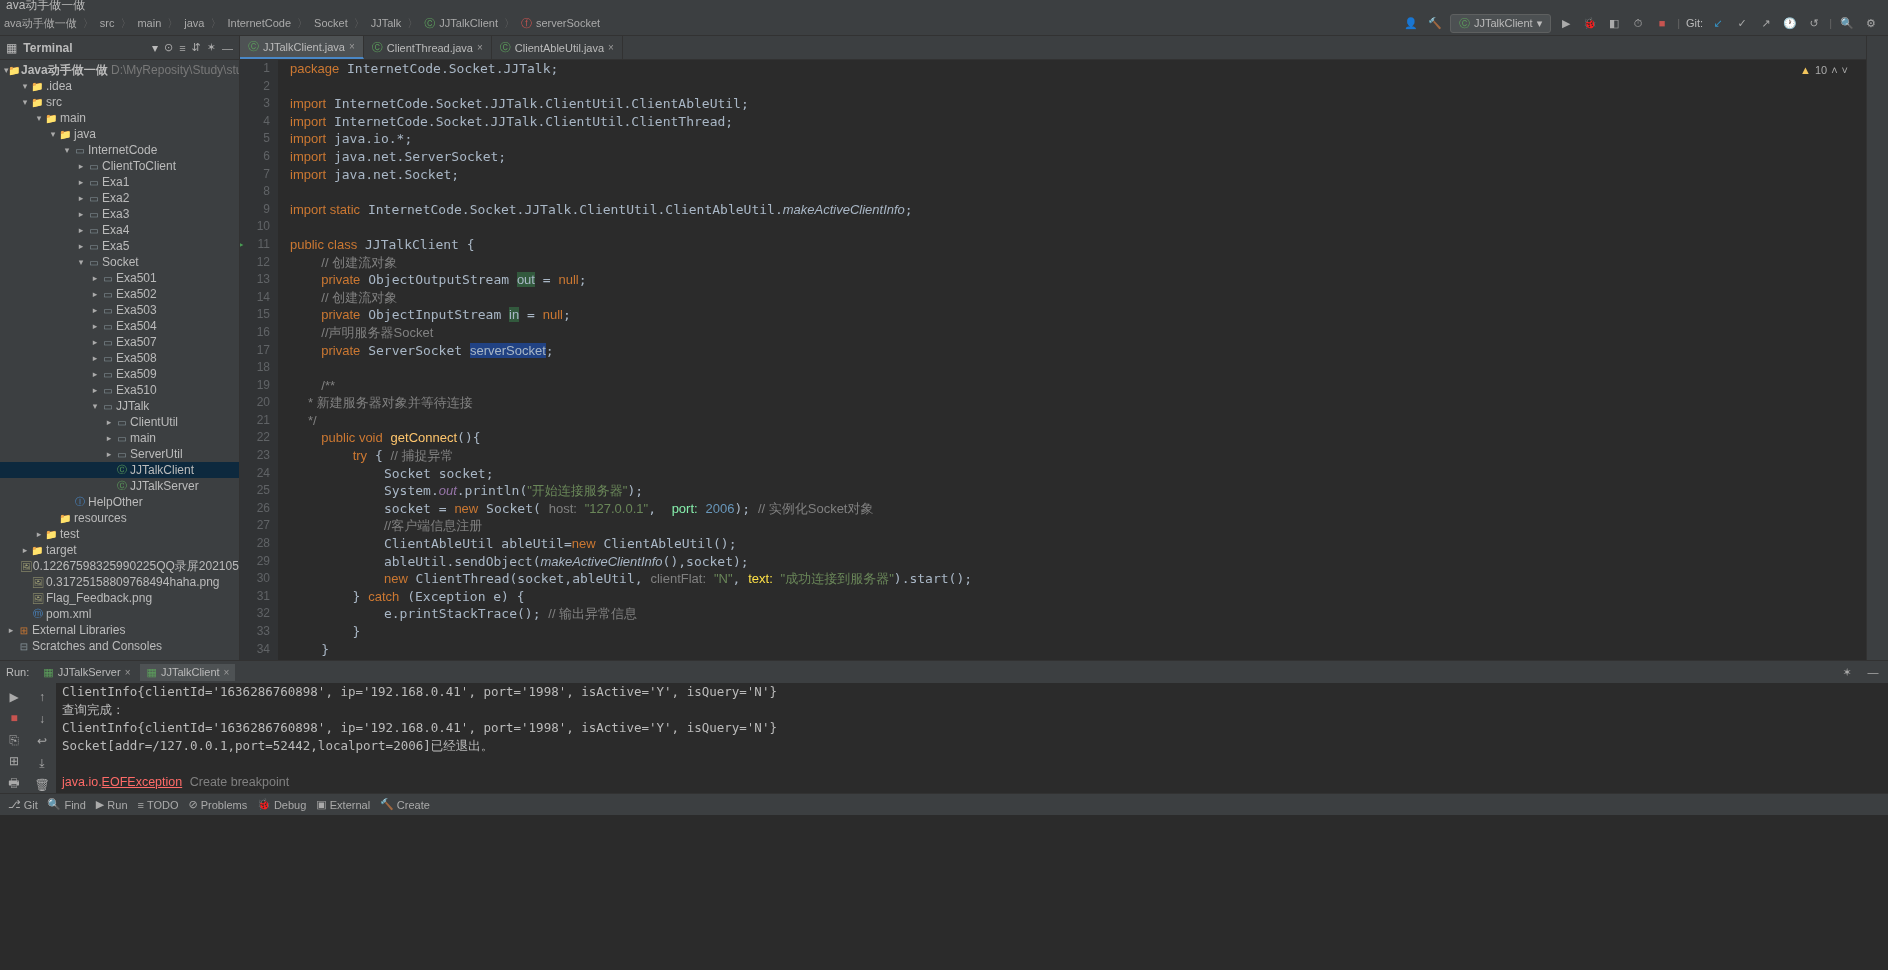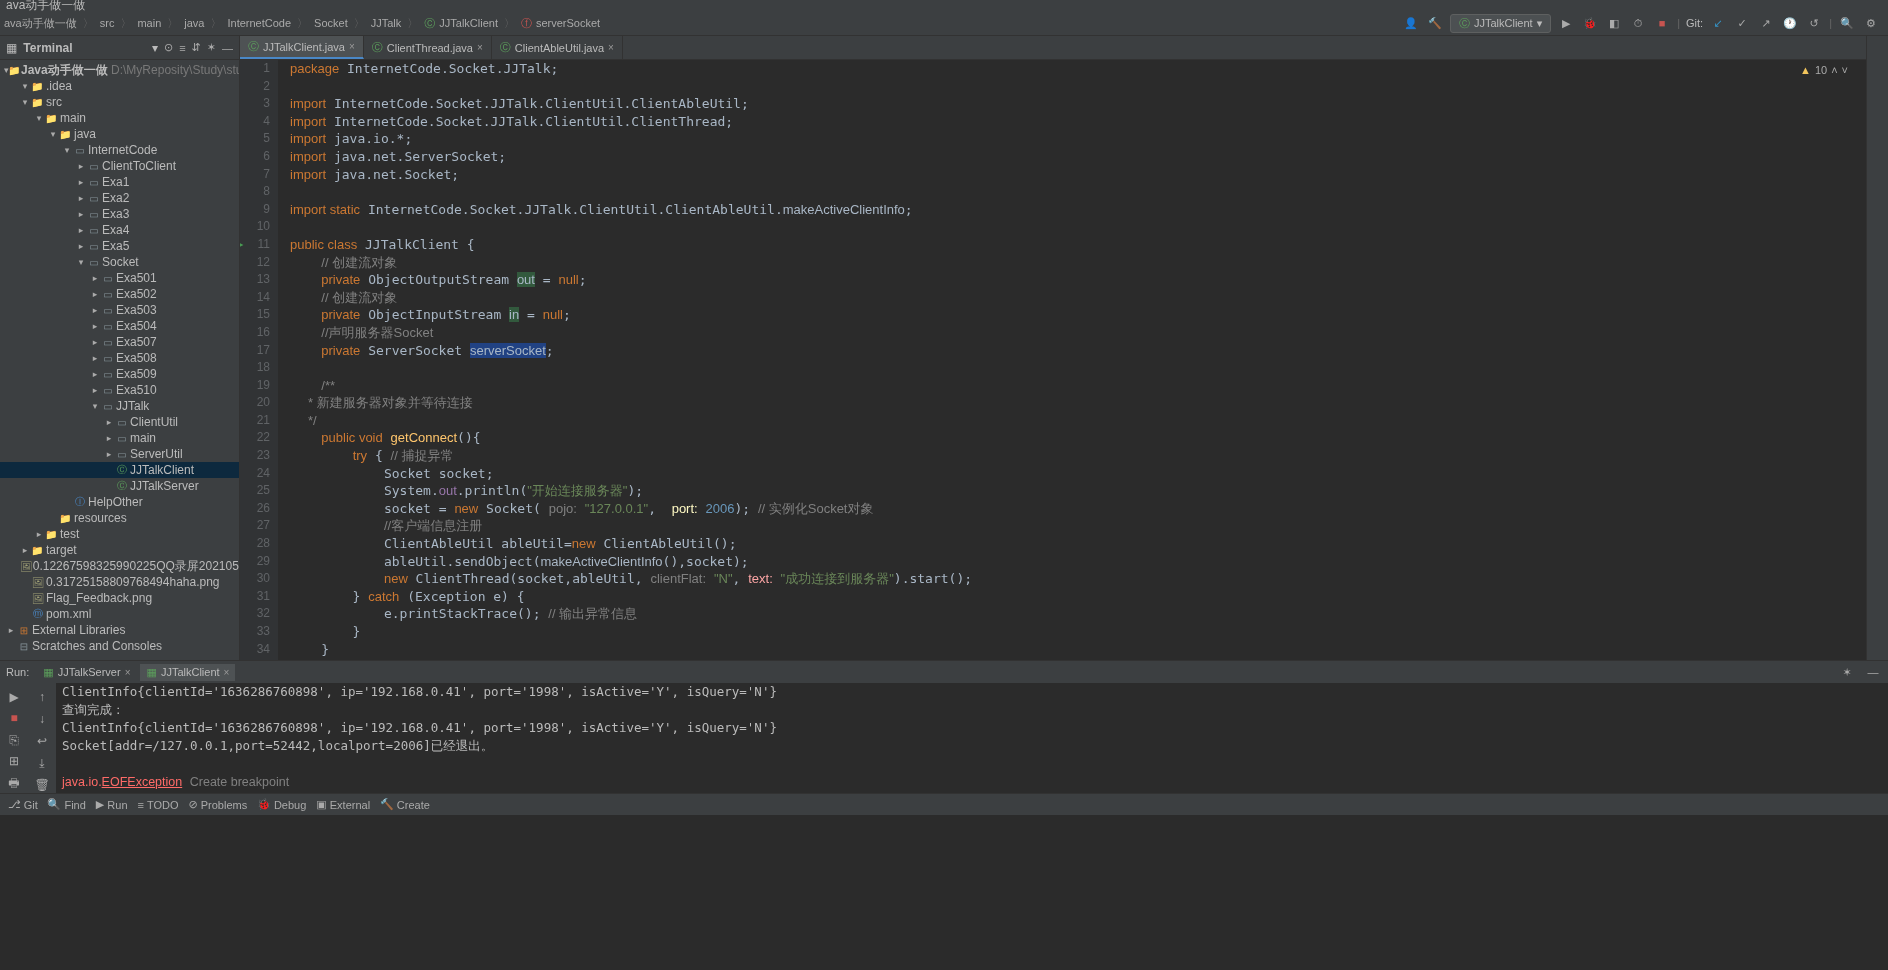--- a/index.html
+++ b/index.html
@@ -33,21 +33,21 @@
 .code-area{flex:1;display:flex;overflow:auto;position:relative}
 .gutter{width:38px;background:#313335;text-align:right;color:#606366;font-family:Consolas,monospace;font-size:12px;line-height:17.6px;padding-right:8px;padding-top:0}
 .code{flex:1;font-family:Consolas,monospace;font-size:13px;line-height:17.6px;padding-left:12px;white-space:pre;color:#a9b7c6}
 .kw{color:#cc7832}
 .str{color:#6a8759}
 .comm{color:#808080}
 .num{color:#6897bb}
 .fn{color:#ffc66d}
 .hl{background:#32593d}
 .hl2{background:#214283}
-.it{}
+.it{font-style:italic}
 .editor-top-right{position:absolute;top:4px;right:18px;color:#aaa;font-size:11px;display:flex;align-items:center;gap:4px}
 .warn-ic{color:#f2c55c}
 .run-panel{background:#2b2b2b;border-top:1px solid #323232}
 .run-tabs{height:22px;background:#3c3f41;display:flex;align-items:center;padding:0 6px;gap:8px;font-size:11px}
 .run-tab{display:flex;align-items:center;gap:4px;padding:2px 6px;cursor:pointer}
 .run-tab.active{background:#4e5254}
 .run-tab-close{color:#999;font-size:10px;cursor:pointer}
 .run-body{display:flex;height:110px}
 .run-gutter{width:28px;background:#3c3f41;display:flex;flex-direction:column;align-items:center;gap:6px;padding-top:6px}
 .run-gutter-btn{width:18px;height:18px;display:flex;align-items:center;justify-content:center;cursor:pointer;color:#aaa}
@@ -387,25 +387,25 @@
     <span class="comm">//声明服务器Socket</span>
     <span class="kw">private</span> ServerSocket <span class="hl2">serverSocket</span>;
 
     <span class="comm">/**</span>
 <span class="comm">     * 新建服务器对象并等待连接</span>
 <span class="comm">     */</span>
     <span class="kw">public void</span> <span class="fn">getConnect</span>(){
         <span class="kw">try</span> { <span class="comm">// 捕捉异常</span>
             Socket socket;
             System.<span class="it" style="color:#9876aa">out</span>.println(<span class="str">"开始连接服务器"</span>);
-            socket = <span class="kw">new</span> Socket( <span style="color:#808080">pojo:</span> <span class="str">"127.0.0.1"</span>,  <span style="color:#fef9c3">port:</span> <span class="num">2006</span>); <span class="comm">// 实例化Socket对象</span>
+            socket = <span class="kw">new</span> Socket( <span style="color:#808080">host:</span> <span class="str">"127.0.0.1"</span>,  <span style="color:#86efac">port:</span> <span class="num">2006</span>); <span class="comm">// 实例化Socket对象</span>
             <span class="comm">//客户端信息注册</span>
             ClientAbleUtil ableUtil=<span class="kw">new</span> ClientAbleUtil();
             ableUtil.sendObject(<span class="it">makeActiveClientInfo</span>(),socket);
-            <span class="kw">new</span> ClientThread(socket,ableUtil, <span style="color:#808080">clientFlat:</span> <span class="str">"N"</span>, <span style="color:#fca5a5">text:</span> <span class="str">"成功连接到服务器"</span>).start();
+            <span class="kw">new</span> ClientThread(socket,ableUtil, <span style="color:#808080">clientFlat:</span> <span class="str">"N"</span>, <span style="color:#fde047">text:</span> <span class="str">"成功连接到服务器"</span>).start();
         } <span class="kw">catch</span> (Exception e) {
             e.printStackTrace(); <span class="comm">// 输出异常信息</span>
         }
     }
 </div>
       <div class="editor-top-right">
         <span class="warn-ic">▲</span>
         <span>10</span>
         <span>˄</span>
         <span>˅</span>

